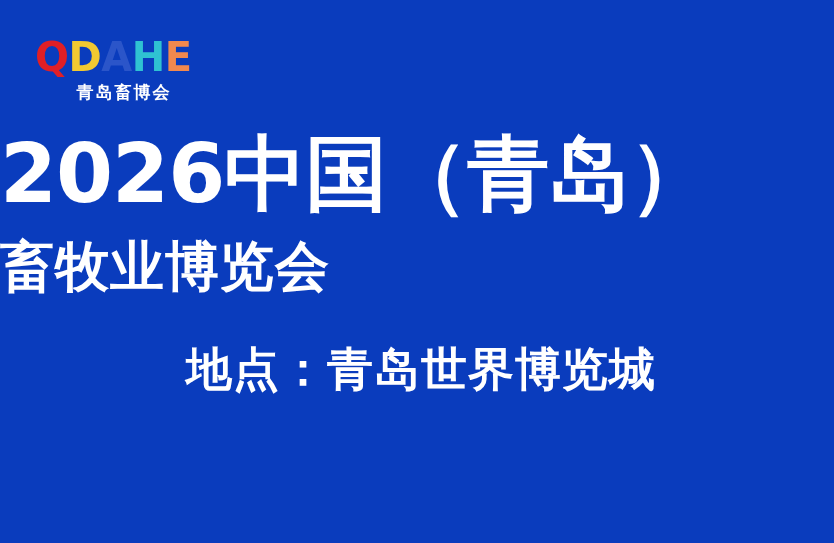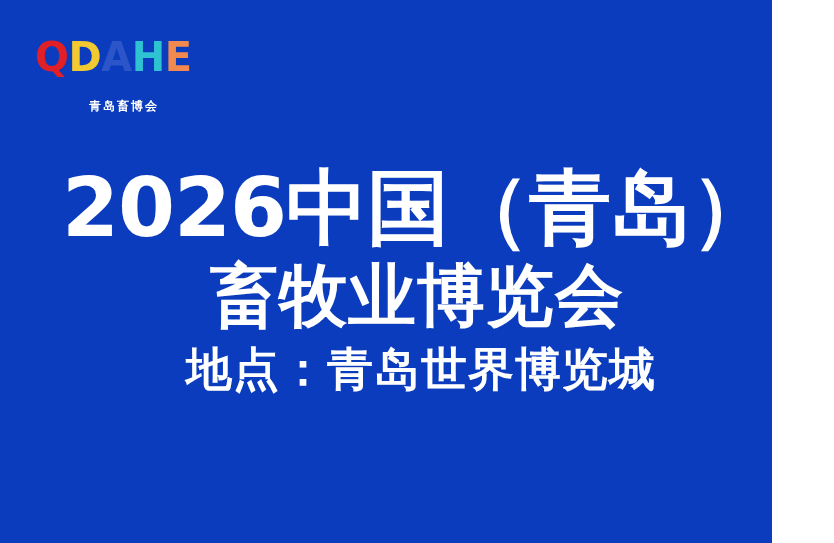--- a/index.html
+++ b/index.html
@@ -8,21 +8,21 @@
   }
   body {
     width: 834px;
     height: 543px;
     overflow: hidden;
     font-family: "Liberation Sans", "DejaVu Sans", sans-serif;
   }
 
   #poster {
     position: relative;
-    width: 772px;
+    width: 834px;
     height: 543px;
     background: #0A3CBD;
     overflow: hidden;
     -webkit-font-smoothing: antialiased;
   }
 
   
   #logo-block {
     position: absolute;
     left: 31px;
@@ -43,61 +43,58 @@
     text-align: left;
     padding-left: 4px;
   }
 
   #logo-wordmark span {
     display: inline-block;
   }
 
   #logo-subtitle {
     display: block;
-    margin-top: 18px;
+    margin-top: 4px;
     font-family: "DejaVu Sans", "Liberation Sans", sans-serif;
     font-weight: bold;
-    font-size: 12px;
+    font-size: 17px;
     line-height: 20px;
     letter-spacing: 2px;
     color: #FFFFFF;
     text-align: center;
     padding-left: 6px;
     white-space: nowrap;
   }
 
   
   #title-block {
     position: absolute;
     left: 0;
     top: 128px;
     width: 834px;
-    text-align: center;
-    margin-top: 34px;
   }
 
   .title-line {
     display: block;
     color: #FFFFFF;
     font-family: "DejaVu Sans", "Liberation Sans", sans-serif;
     font-weight: bold;
     white-space: nowrap;
   }
 
   #title-line-1 {
     font-size: 82px;
     line-height: 92px;
     letter-spacing: -1px;
   }
 
   #title-line-2 {
-    font-size: 68px;
+    font-size: 54px;
     line-height: 94px;
     letter-spacing: 1px;
-    font-family: Liberation Mono, monospace;
   }
 
   
   #info-block {
     position: absolute;
     left: 0;
     top: 336px;
     width: 834px;
     text-align: center;
   }

